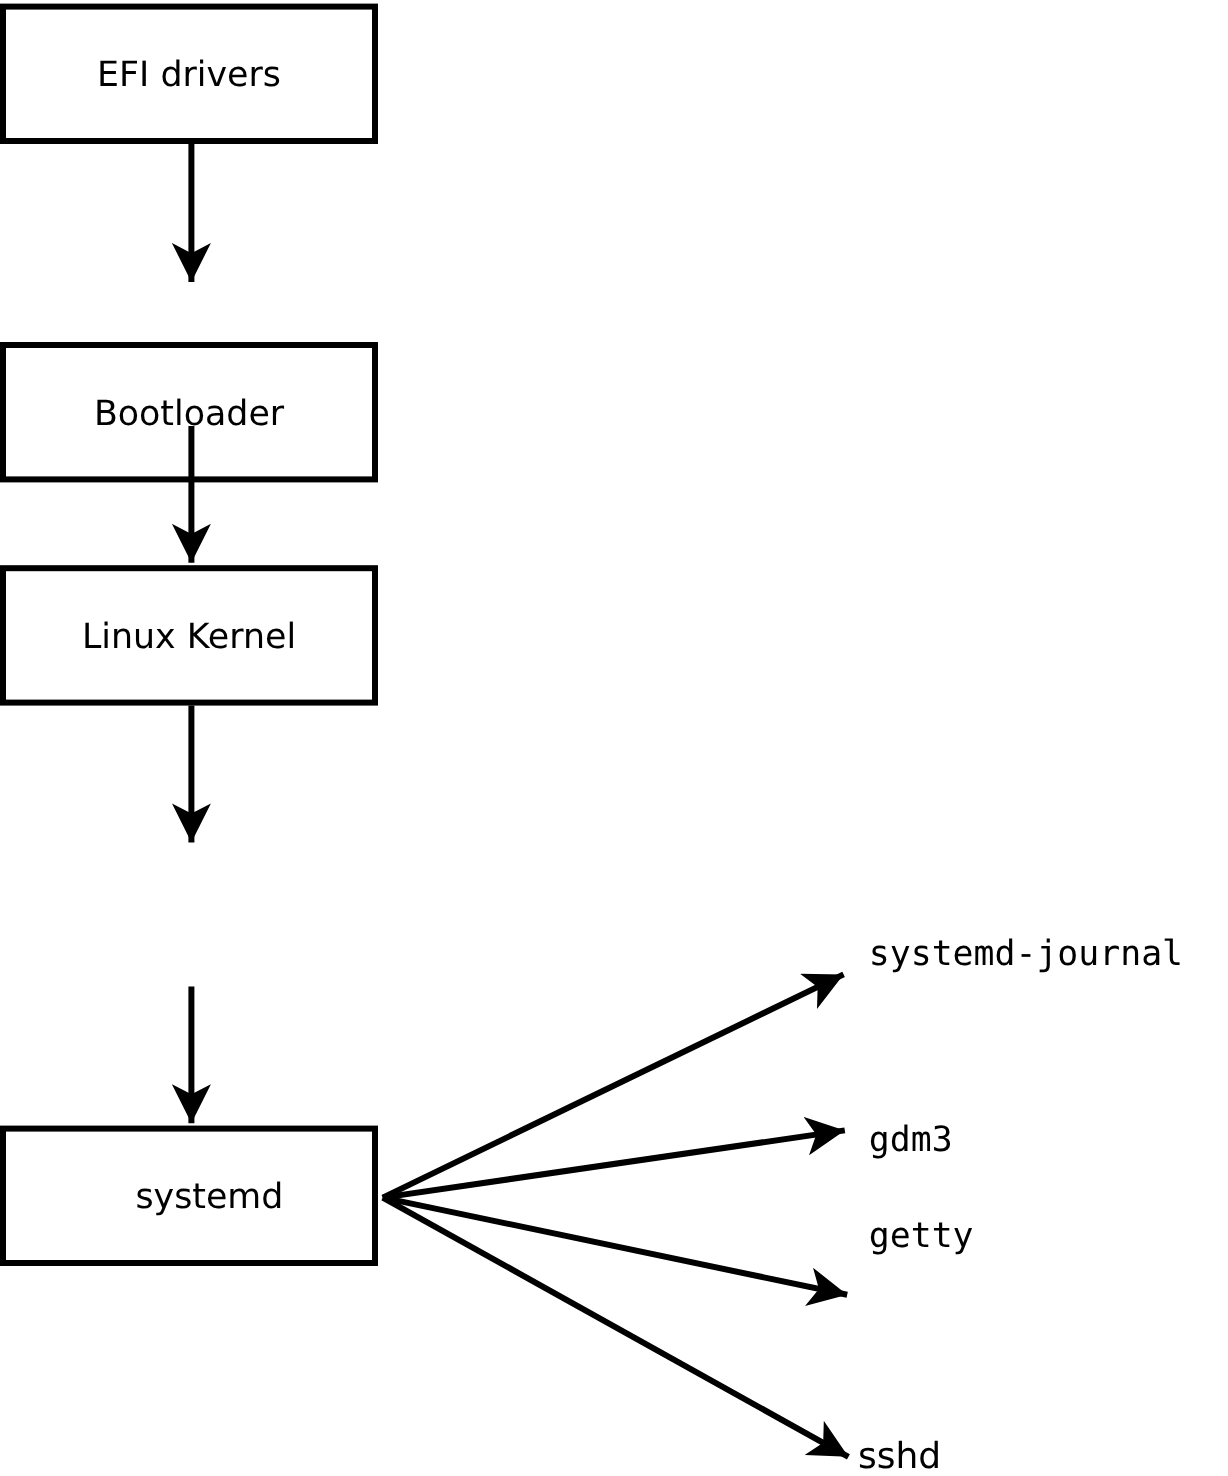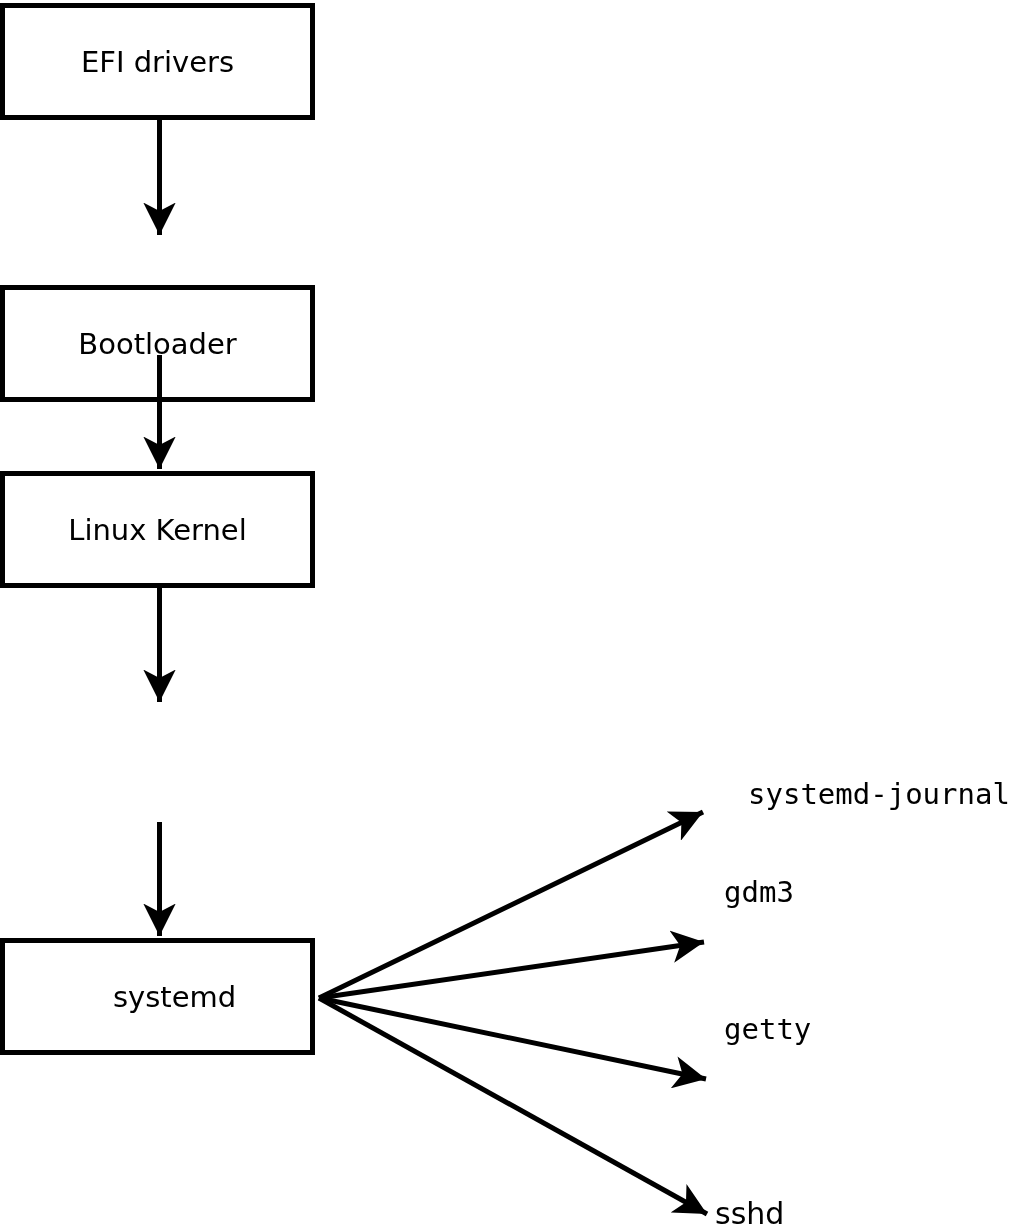--- a/index.html
+++ b/index.html
@@ -45,22 +45,22 @@
   .box-initramfs  { top: 704px; }
   .box-systemd    { top: 938px; padding-left: 34px; }
   .proc-label {
     position: absolute;
     left: 724px;
     font-family: "DejaVu Sans Mono", monospace;
     font-size: 29px;
     white-space: nowrap;
     z-index: 3;
   }
-  .label-journal { top: 777px; margin-left: 24px; }
-  .label-gdm3    { top: 875px; }
+  .label-journal { top: 777px; }
+  .label-gdm3    { top: 932px; }
   .label-getty   { top: 1012px; }
   .label-sshd {
     top: 1196px;
     left: 715px;
     font-family: "DejaVu Sans", sans-serif;
     font-size: 30px;
     text-align: center;
   }
   .note-text {
     position: absolute;

